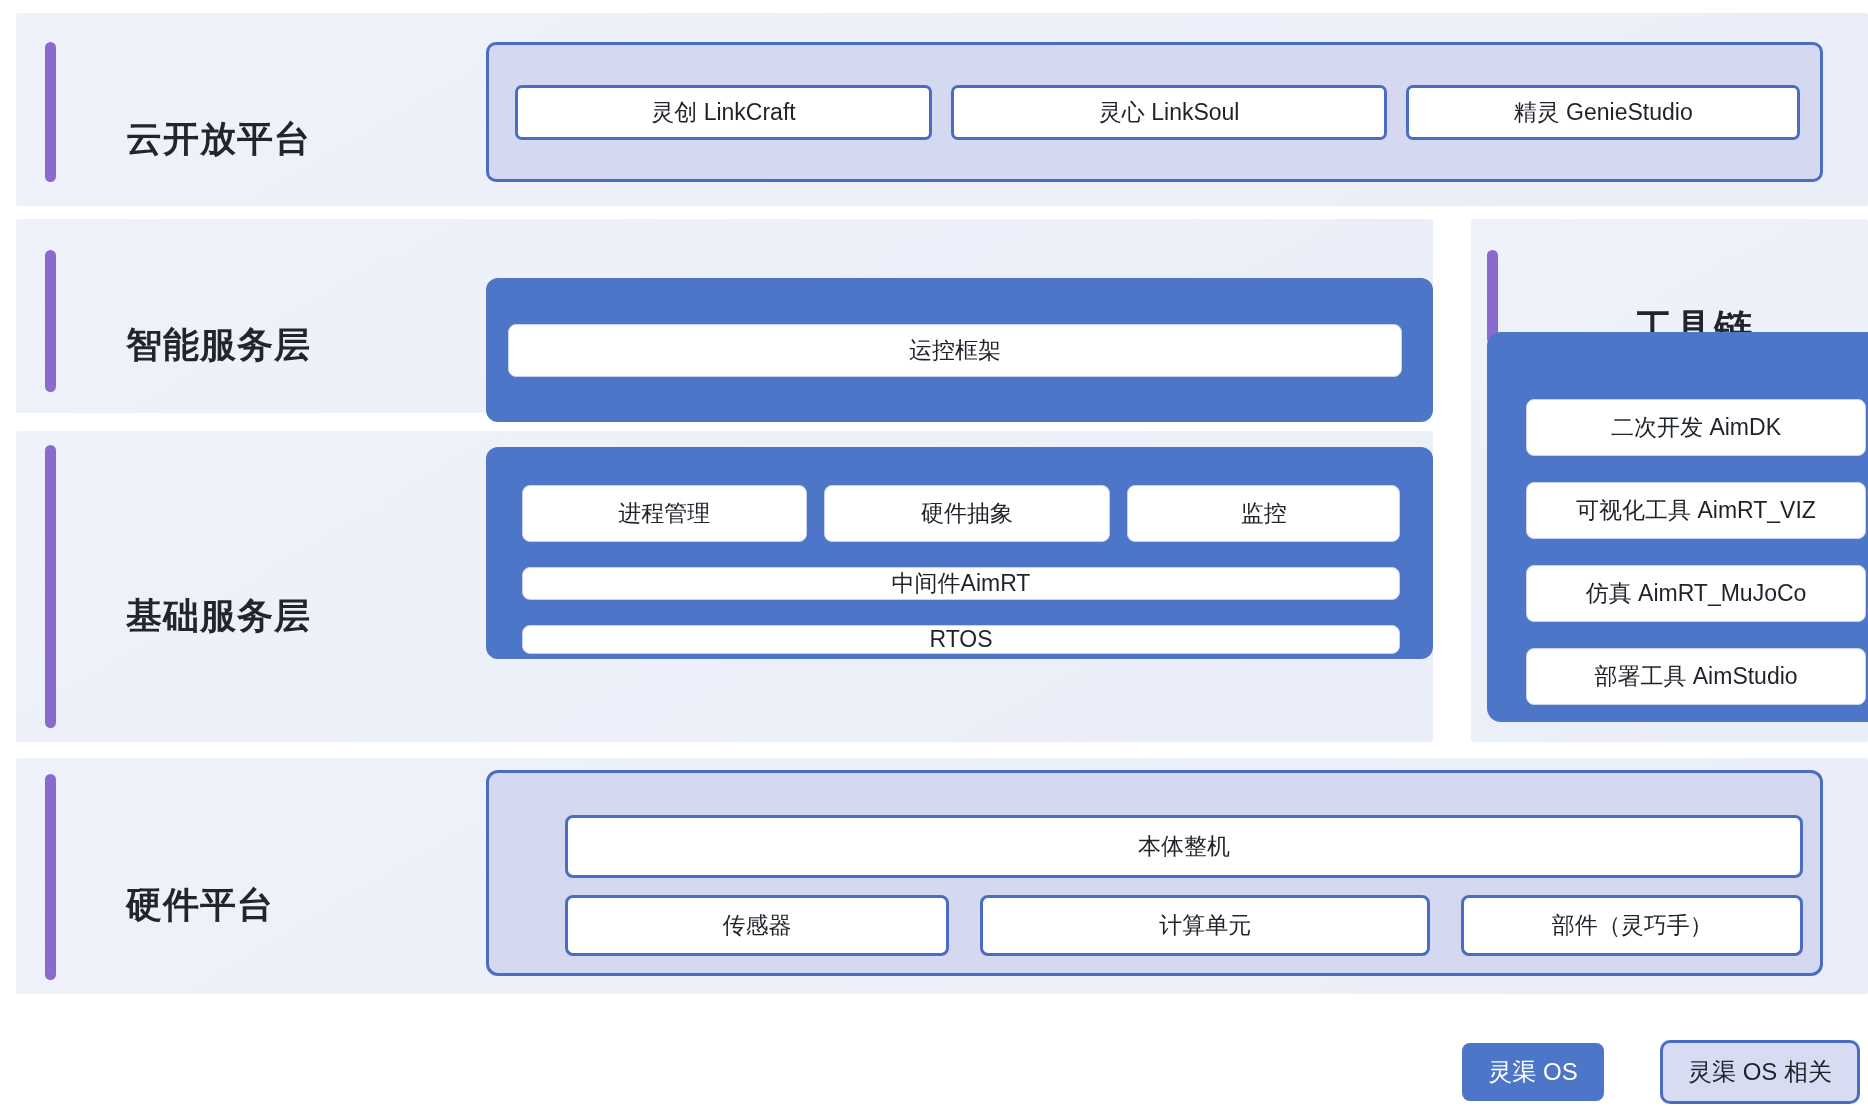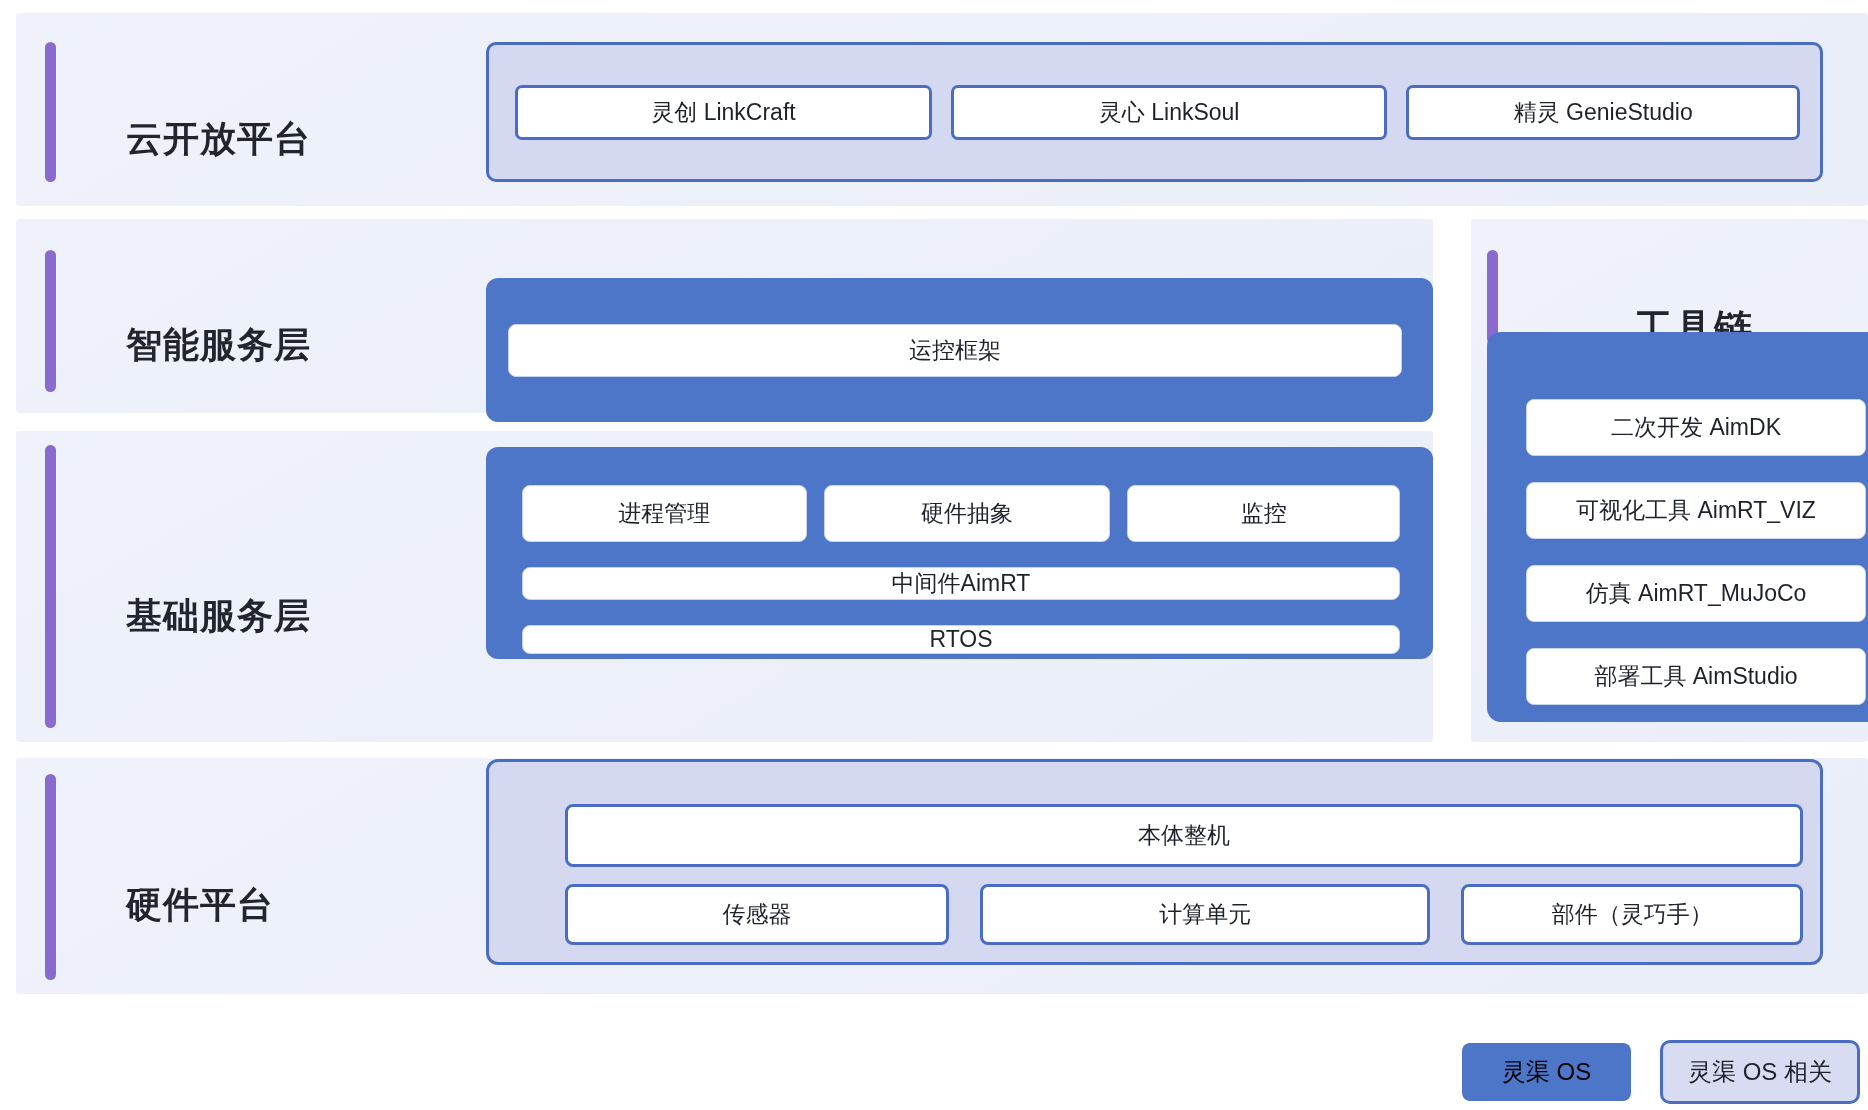--- a/index.html
+++ b/index.html
@@ -55,21 +55,21 @@
     padding:38px 33px 21px 36px;display:flex;flex-direction:column;gap:25px;
   }
   #row3-blue .wbox{height:57px;}
   .triple{display:flex;gap:17px;}
   .fa1{flex:285 1 0;} .fa2{flex:287 1 0;} .fa3{flex:273 1 0;}
 
   
   #row4{left:16px;top:758px;width:1852px;height:236px;}
   #row4 .bar{left:29px;top:16px;height:206px;}
   #row4-container{
-    left:470px;top:1px;width:1337px;height:206px;border-radius:12px;
+    left:470px;top:12px;width:1337px;height:206px;border-radius:12px;
     padding:42px 17px 0 76px;display:flex;flex-direction:column;gap:17px;
   }
   #row4-container .wbox{border-radius:8px;}
   #hw-top{height:63px;}
   .quad{display:flex;gap:31px;}
   .quad .wbox{height:61px;}
   .fh1{flex:401 1 0;} .fh2{flex:471 1 0;} .fh3{flex:356 1 0;}
 
   
   #tool{left:1471px;top:219px;width:397px;height:523px;}
@@ -80,22 +80,22 @@
     font-size:38px;font-weight:700;color:#23252e;letter-spacing:2px;
   }
   #tool-blue{
     left:16px;top:113px;width:415px;height:390px;border-radius:14px;
     padding:67px 36px 0 39px;display:flex;flex-direction:column;gap:26px;
   }
   #tool-blue .wbox{height:57px;}
 
   
   #legend-primary{
-    position:absolute;left:1462px;top:1043px;width:169px;height:58px;
-    background:#4d76c8;color:#000000;border-radius:8px;
+    position:absolute;left:1462px;top:1043px;width:142px;height:58px;
+    background:#4d76c8;color:#ffffff;border-radius:8px;
     display:flex;align-items:center;justify-content:center;font-size:24px;white-space:nowrap;text-align:center;
   }
   #legend-secondary{
     position:absolute;left:1660px;top:1040px;width:200px;height:64px;
     background:#d8dcf3;border:3px solid #4a6dc3;border-radius:10px;box-sizing:border-box;
     display:flex;align-items:center;justify-content:center;font-size:24px;color:#1e222b;white-space:nowrap;
   }
 </style>
 </head>
 <body>

